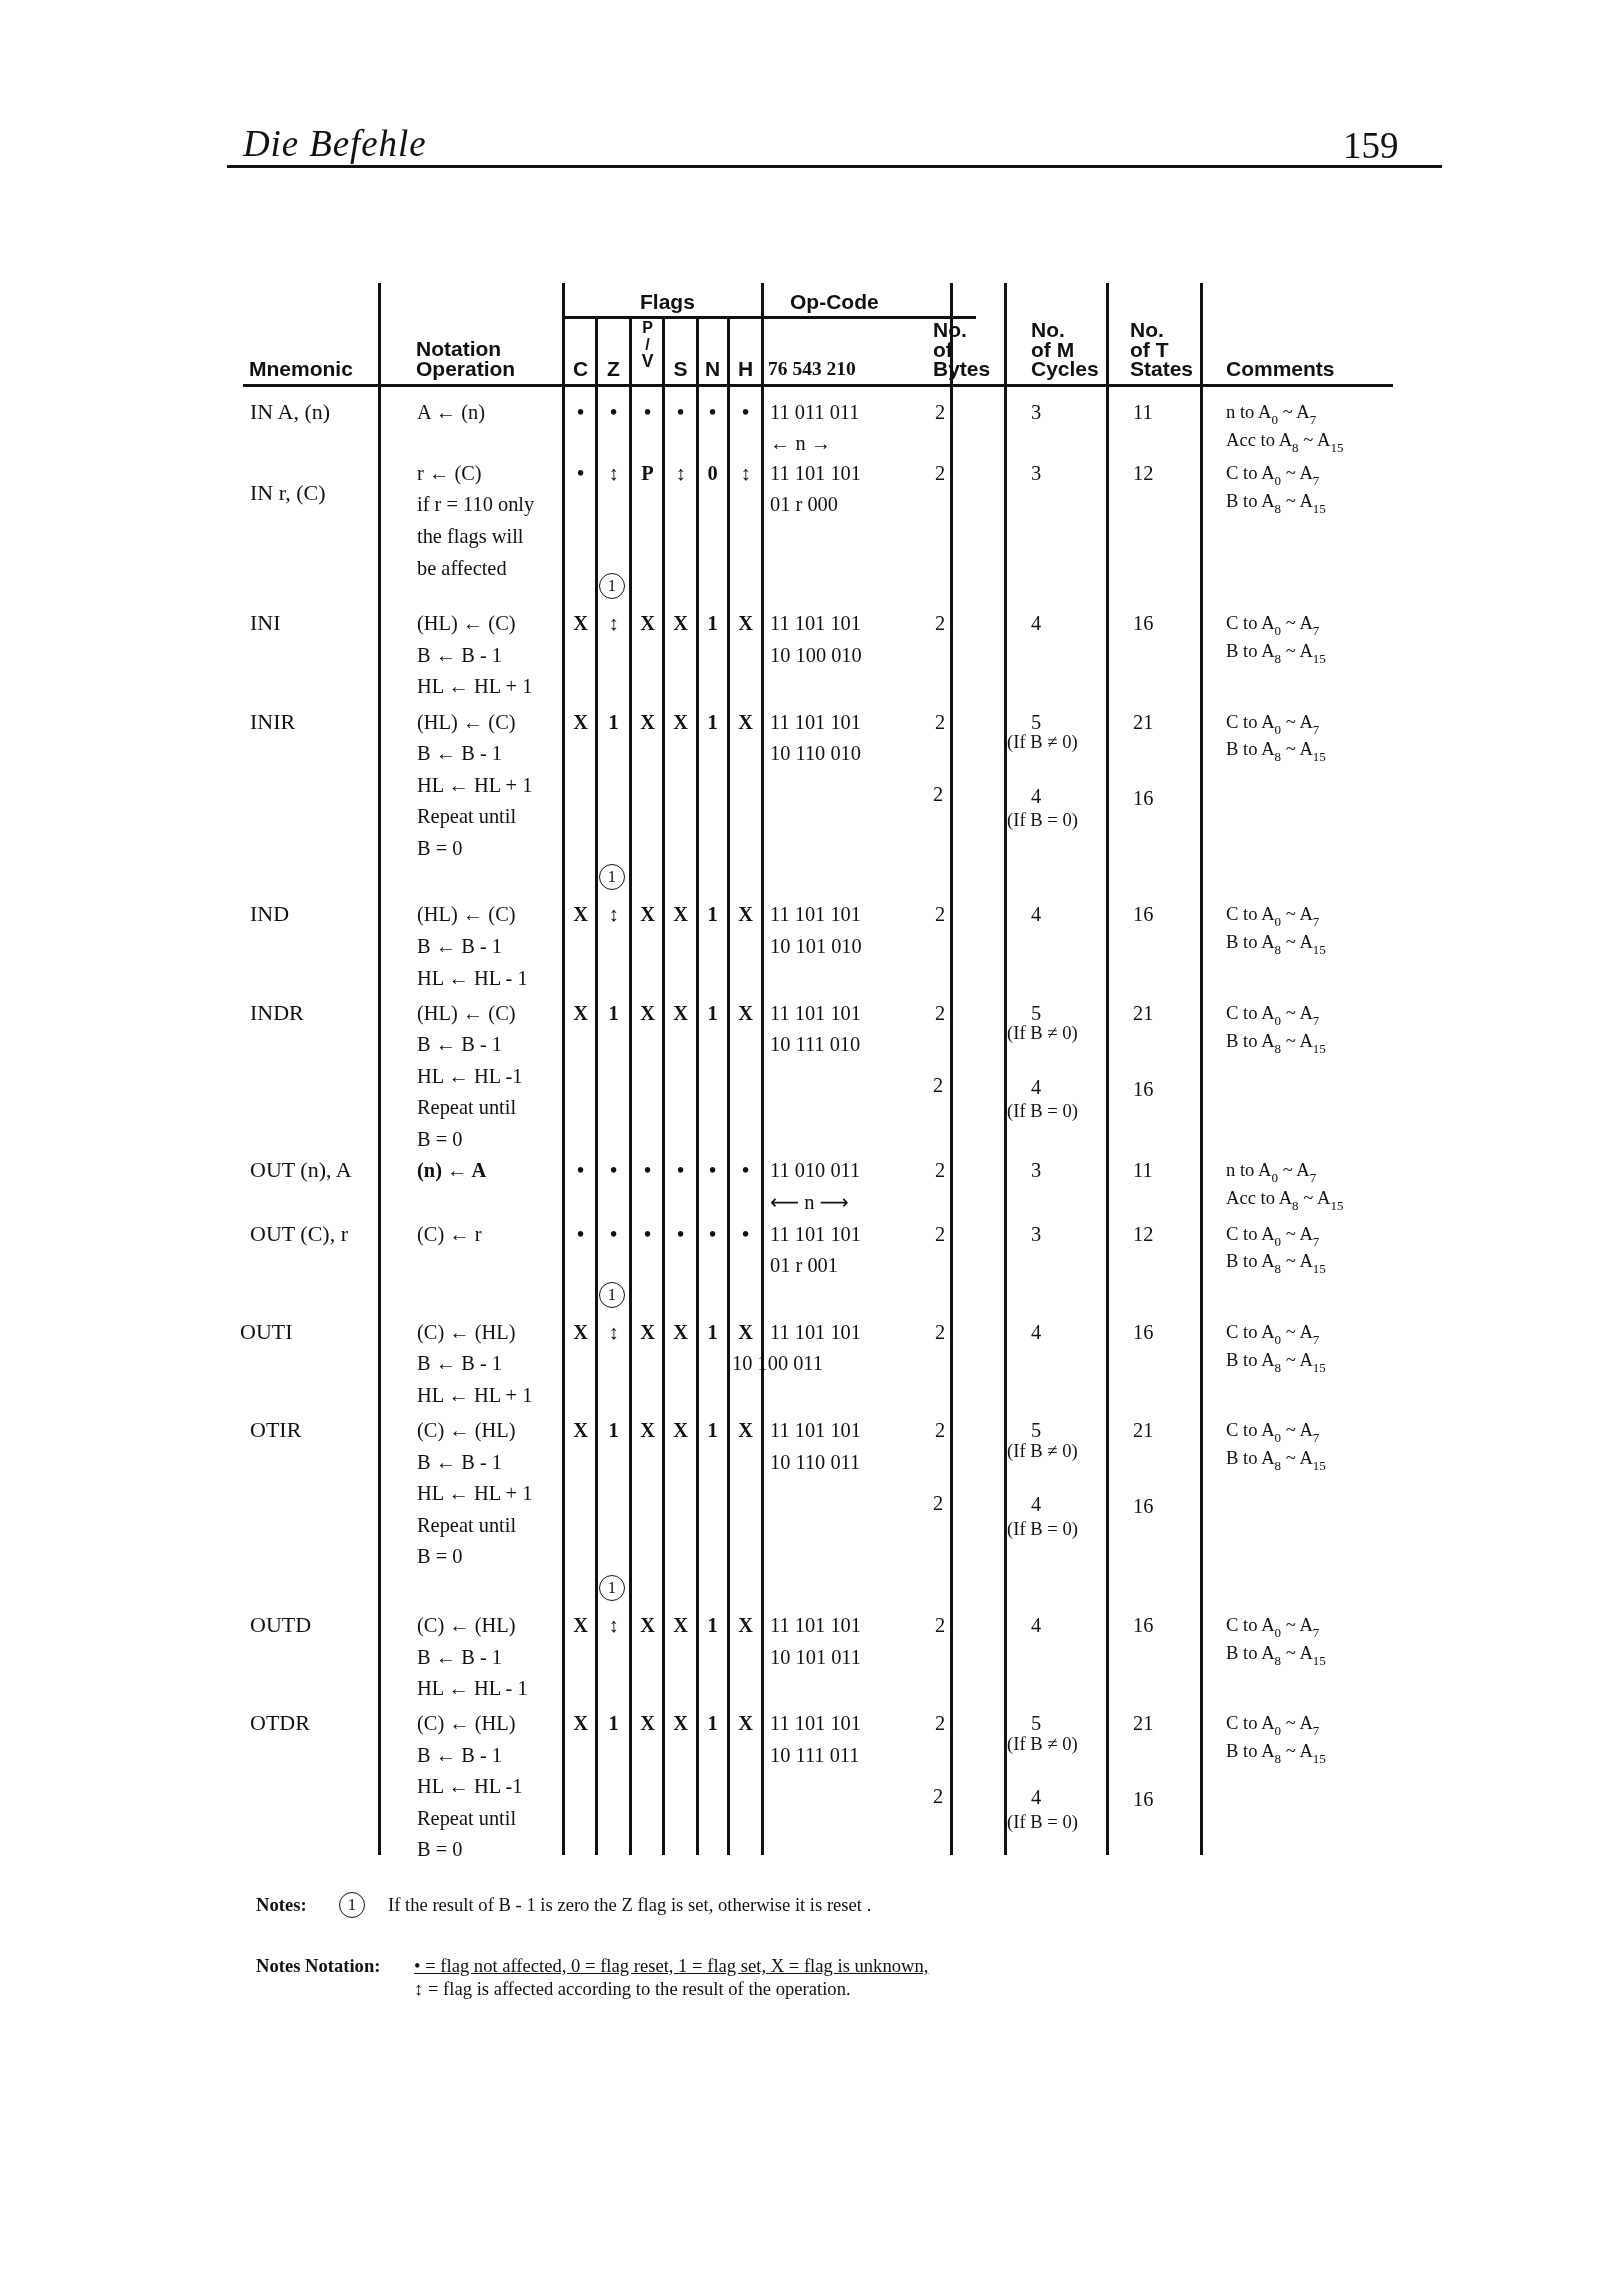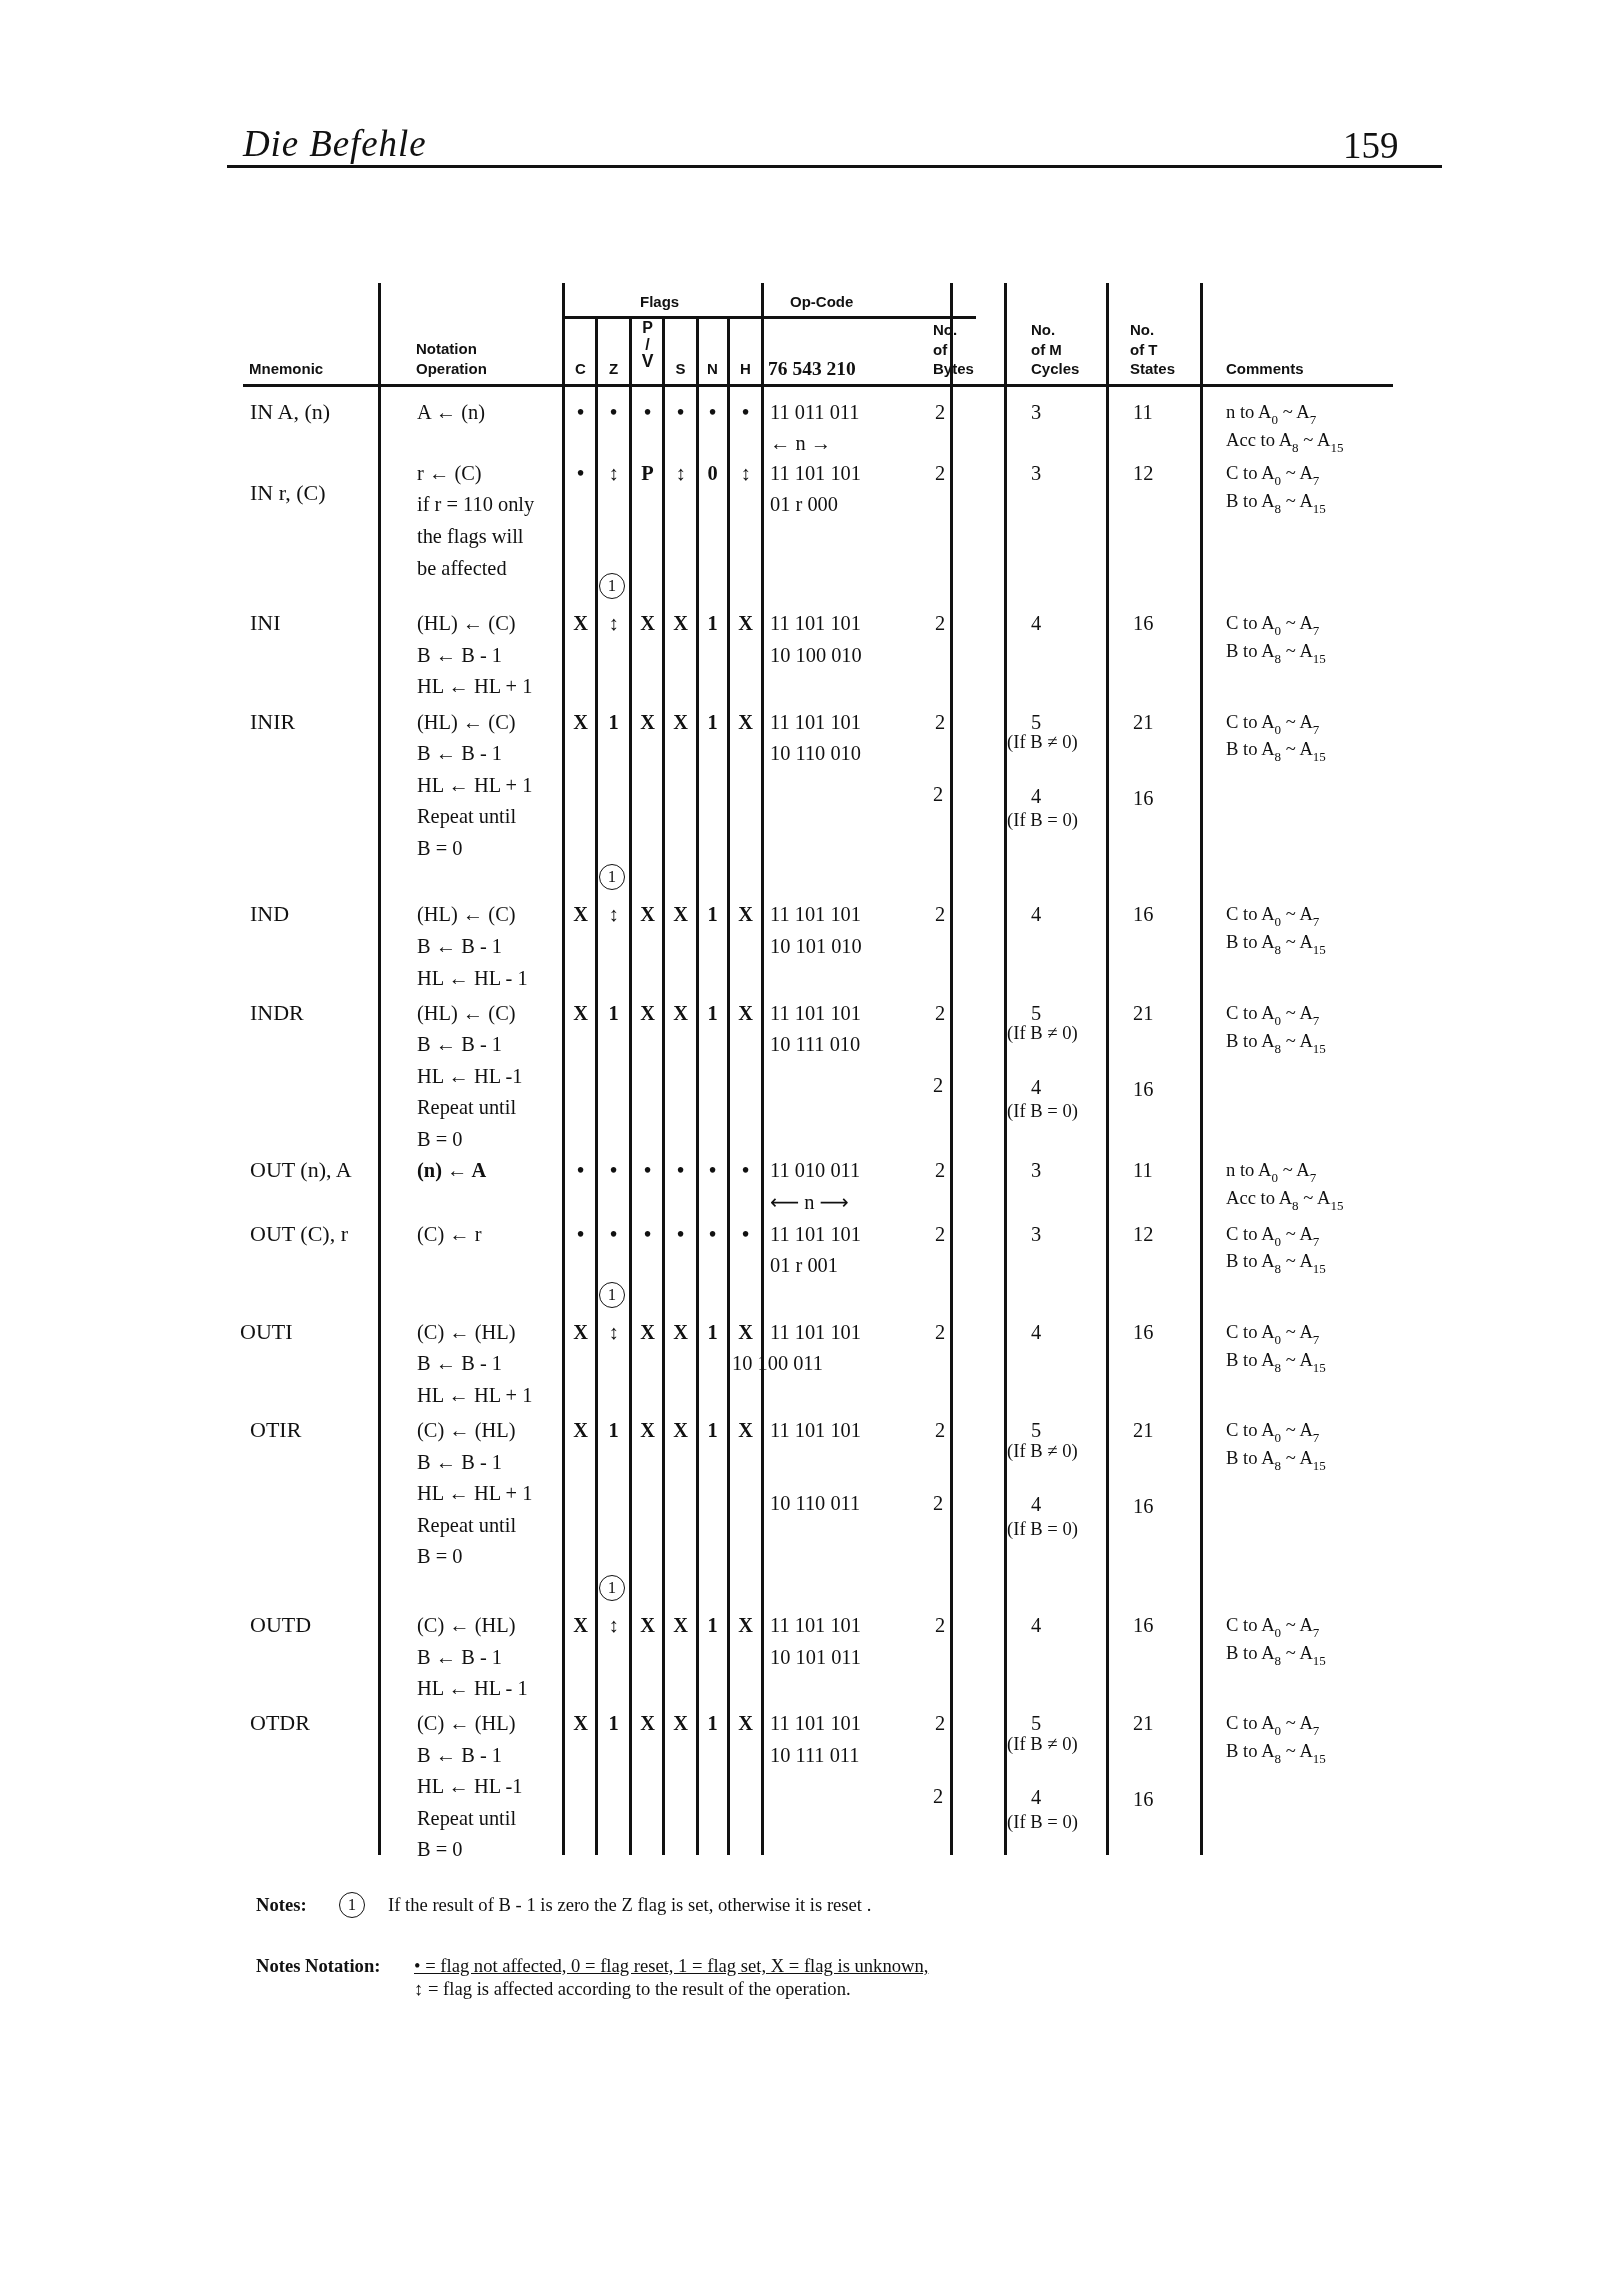--- a/index.html
+++ b/index.html
@@ -4,21 +4,21 @@
 <style>
   html,body{margin:0;padding:0;background:#fff;}
   body{width:1620px;height:2296px;position:relative;overflow:hidden;color:#111;
        font-family:"Liberation Serif",serif;}
   .abs{position:absolute;}
   .hdr-title{left:243px;top:122px;font-size:37px;font-style:italic;letter-spacing:0.9px;}
   .hdr-page{left:1343px;top:124px;font-size:37px;}
   .hdr-rule{left:227px;top:165px;width:1215px;height:2.8px;background:#111;}
   .vl{position:absolute;width:2.8px;background:#111;}
   .hl{position:absolute;height:2.8px;background:#111;}
-  .th{position:absolute;font-family:"Liberation Sans",sans-serif;font-weight:bold;font-size:15px;line-height:19.5px;}
+  .th{position:absolute;font-family:"Liberation Sans",sans-serif;font-weight:bold;font-size:21px;line-height:19.5px;}
   .t{position:absolute;font-size:20.4px;line-height:22px;white-space:nowrap;}
   .sm{font-size:18.6px;}
   .flag{position:absolute;width:33px;text-align:center;font-size:20.4px;font-weight:bold;}
   .circ{position:absolute;width:24px;height:24px;border:1.9px solid #111;border-radius:50%;
         font-size:16.7px;line-height:24px;text-align:center;background:#fff;}
   .mne{font-family:"Liberation Serif",serif;font-size:22px;}
   sub{font-size:70%;vertical-align:-5.6px;}
   .notes{font-size:18.6px;}
 </style>
 </head>
@@ -268,21 +268,21 @@
         <div class="t" style="left:417px;top:1482px;">HL ← HL + 1</div>
         <div class="t" style="left:417px;top:1514px;">Repeat until</div>
         <div class="t" style="left:417px;top:1545px;">B = 0</div>
         <div class="flag" style="left:564px;top:1419px;">X</div>
         <div class="flag" style="left:597px;top:1419px;">1</div>
         <div class="flag" style="left:631px;top:1419px;">X</div>
         <div class="flag" style="left:664px;top:1419px;">X</div>
         <div class="flag" style="left:696px;top:1419px;">1</div>
         <div class="flag" style="left:729px;top:1419px;">X</div>
         <div class="t" style="left:770px;top:1419px;">11 101 101</div>
-        <div class="t" style="left:770px;top:1451px;margin-top:41px;">10 110 011</div>
+        <div class="t" style="left:770px;top:1451px;">10 110 011</div>
         <div class="t" style="left:935px;top:1419px;">2</div>
         <div class="t" style="left:933px;top:1492px;">2</div>
         <div class="t" style="left:1031px;top:1419px;">5</div>
         <div class="t sm" style="left:1007px;top:1440px;">(If B ≠ 0)</div>
         <div class="t" style="left:1031px;top:1493px;">4</div>
         <div class="t sm" style="left:1007px;top:1518px;">(If B = 0)</div>
         <div class="t" style="left:1133px;top:1419px;">21</div>
         <div class="t" style="left:1133px;top:1495px;">16</div>
         <div class="t sm" style="left:1226px;top:1419px;"><span>C to A</span><sub>0</sub><span> ~ A</span><sub>7</sub></div>
         <div class="t sm" style="left:1226px;top:1447px;"><span>B to A</span><sub>8</sub><span> ~ A</span><sub>15</sub></div>

